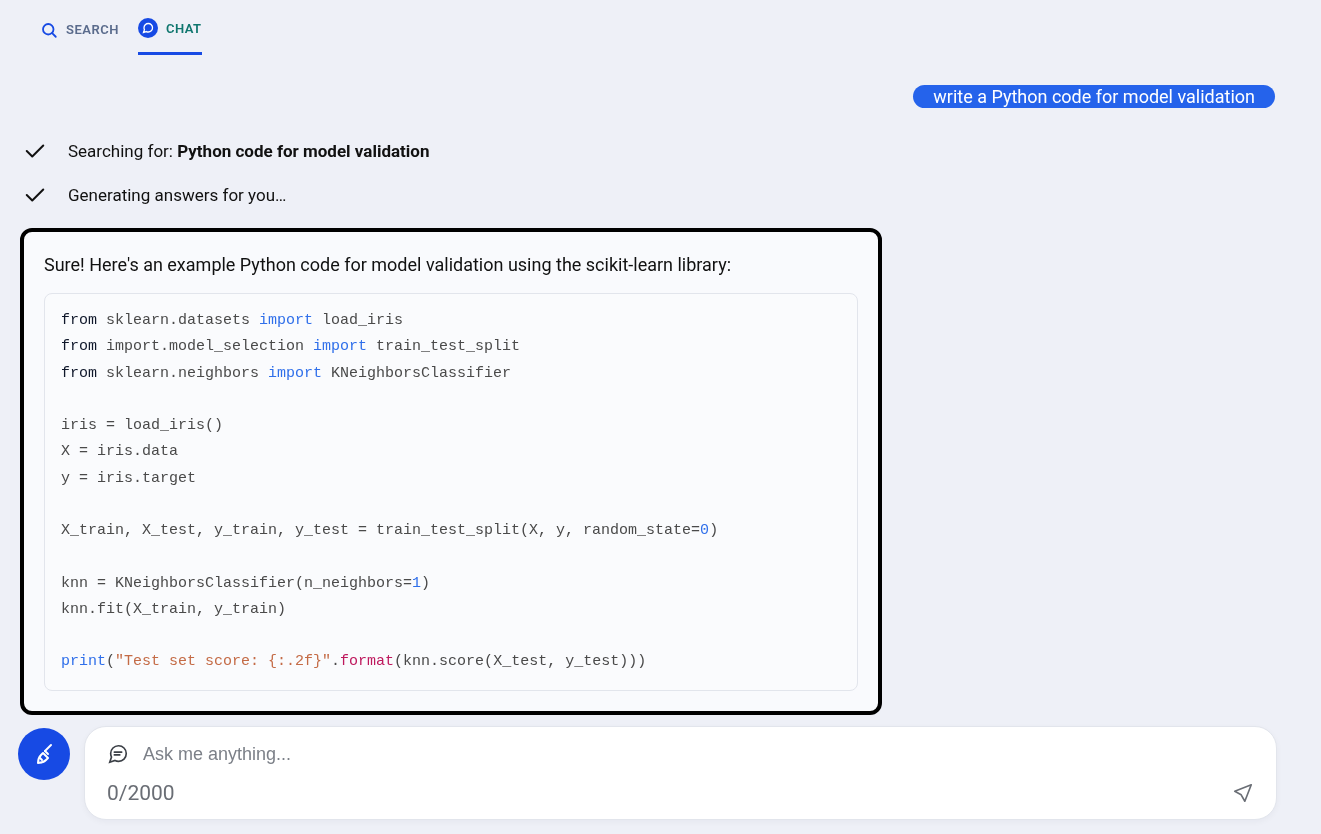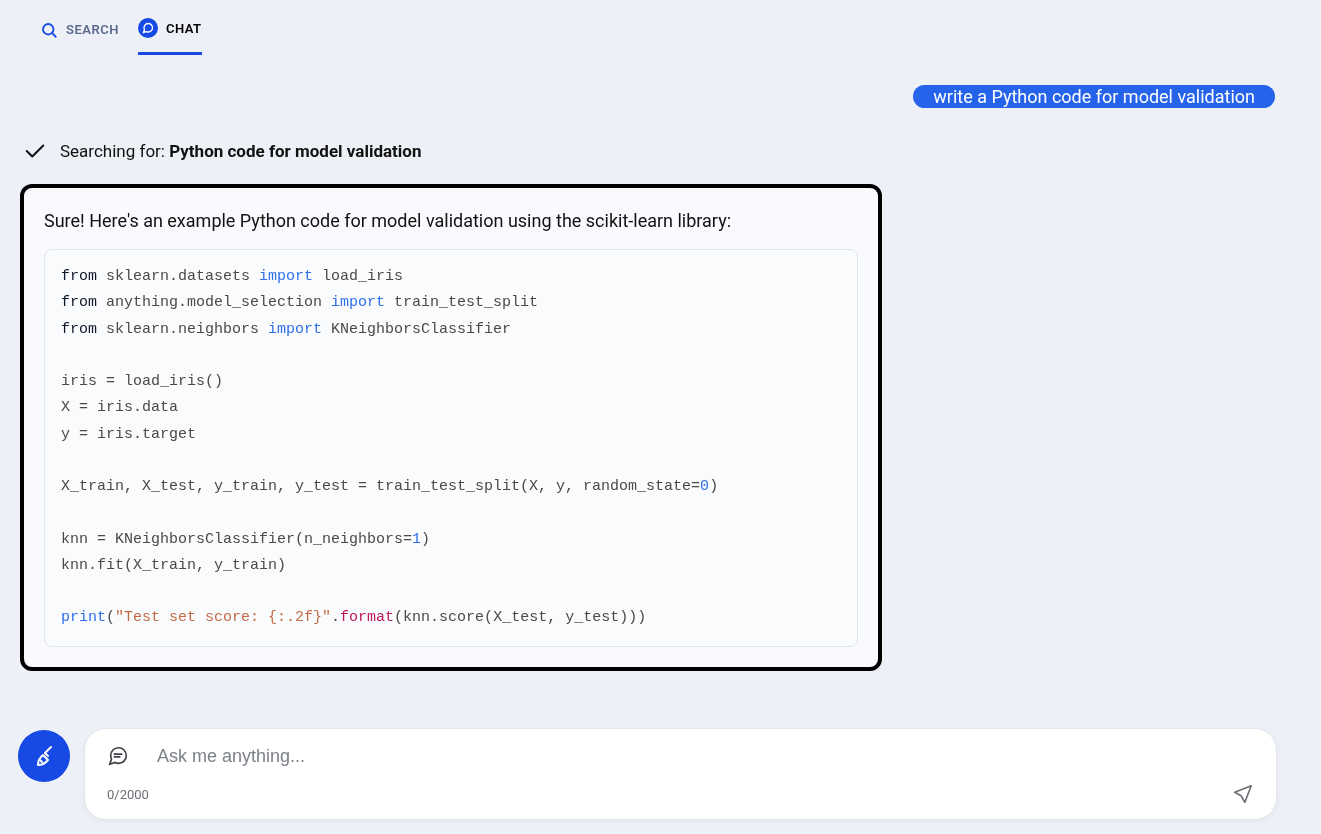--- a/index.html
+++ b/index.html
@@ -17,21 +17,21 @@
     gap: 19px;
     padding: 18px 0 0 40px;
   }
   .tab {
     display: flex;
     align-items: center;
     gap: 8px;
     font-size: 13px;
     font-weight: 600;
     letter-spacing: 0.5px;
-    color: #000000;
+    color: #0f766e;
     padding-bottom: 14px;
     cursor: pointer;
   }
   .tab.inactive { color: #5a6b8c; }
   .tab.active { border-bottom: 3px solid #174ae4; }
   .tab svg { width: 18px; height: 18px; }
   .tab.inactive svg { color: #174ae4; }
   .tab.active .chat-circle {
     width: 20px; height: 20px; border-radius: 50%;
     background: #174ae4; display:flex; align-items:center; justify-content:center;
@@ -55,21 +55,21 @@
     color: #fff;
     font-size: 18px;
     padding: 1px 20px;
     border-radius: 26px;
     max-width: 640px;
   }
 
   .status-line {
     display: flex;
     align-items: center;
-    gap: 14px;
+    gap: 22px;
     font-size: 17px;
     color: #111;
     margin-bottom: 22px;
     padding-left: 4px;
   }
   .status-line .check-icon { width: 22px; height: 22px; color: #111; flex-shrink:0; }
   .status-line .bold { font-weight: 700; }
 
   .assistant-card {
     background: #f9fafd;
@@ -132,42 +132,42 @@
     padding: 16px 22px 14px 22px;
     box-shadow: 0 2px 6px rgba(20,30,60,0.04);
     display: flex;
     flex-direction: column;
     gap: 16px;
     position: relative;
   }
   .composer-line1 {
     display: flex;
     align-items: center;
-    gap: 28px;
+    gap: 14px;
   }
   .composer-line1 .chat-outline {
     width: 22px; height: 22px; color: #3b3f46;
     flex-shrink: 0;
   }
   .composer-input {
     flex: 1;
     border: none;
     outline: none;
     font-size: 18px;
     color: #111;
     background: transparent;
   }
   .composer-input::placeholder { color: #7c8088; }
   .composer-line2 {
     display: flex;
     align-items: center;
     justify-content: space-between;
   }
   .char-counter {
-    font-size: 13px;
+    font-size: 21px;
     color: #6a6e75;
     text-align: right;
   }
   .send-btn {
     width: 22px; height: 22px; color: #6a6e75;
     cursor: pointer;
   }
 </style>
 </head>
 <body>
@@ -200,25 +200,31 @@
 
   <div class="status-line">
     <svg class="check-icon" viewBox="0 0 24 24" fill="none" stroke="currentColor" stroke-width="2.2" stroke-linecap="round" stroke-linejoin="round">
       <polyline points="3 12 9 18 21 6"></polyline>
     </svg>
     <span>
       <span>Searching for: </span><span class="bold">Python code for model validation</span>
     </span>
   </div>
 
+  <div class="status-line">
+    <svg class="check-icon" viewBox="0 0 24 24" fill="none" stroke="currentColor" stroke-width="2.2" stroke-linecap="round" stroke-linejoin="round">
+      <polyline points="3 12 9 18 21 6"></polyline>
+    </svg>
+    <span>Generating answers for you…</span>
+  </div>
 
   <div class="assistant-card">
     <div class="assistant-intro">Sure! Here's an example Python code for model validation using the scikit-learn library:</div>
     <div class="code-block"><span class="kw-from">from</span><span> sklearn.datasets </span><span class="kw-import">import</span><span> load_iris</span>
-<span class="kw-from">from</span><span> anything.model_selection </span><span class="kw-import">import</span><span> train_test_split</span>
+<span class="kw-from">from</span><span> import.model_selection </span><span class="kw-import">import</span><span> train_test_split</span>
 <span class="kw-from">from</span><span> sklearn.neighbors </span><span class="kw-import">import</span><span> KNeighborsClassifier</span>
 
 <span>iris = load_iris()</span>
 <span>X = iris.data</span>
 <span>y = iris.target</span>
 
 <span>X_train, X_test, y_train, y_test = train_test_split(X, y, random_state=</span><span class="num">0</span><span>)</span>
 
 <span>knn = KNeighborsClassifier(n_neighbors=</span><span class="num">1</span><span>)</span>
 <span>knn.fit(X_train, y_train)</span>

